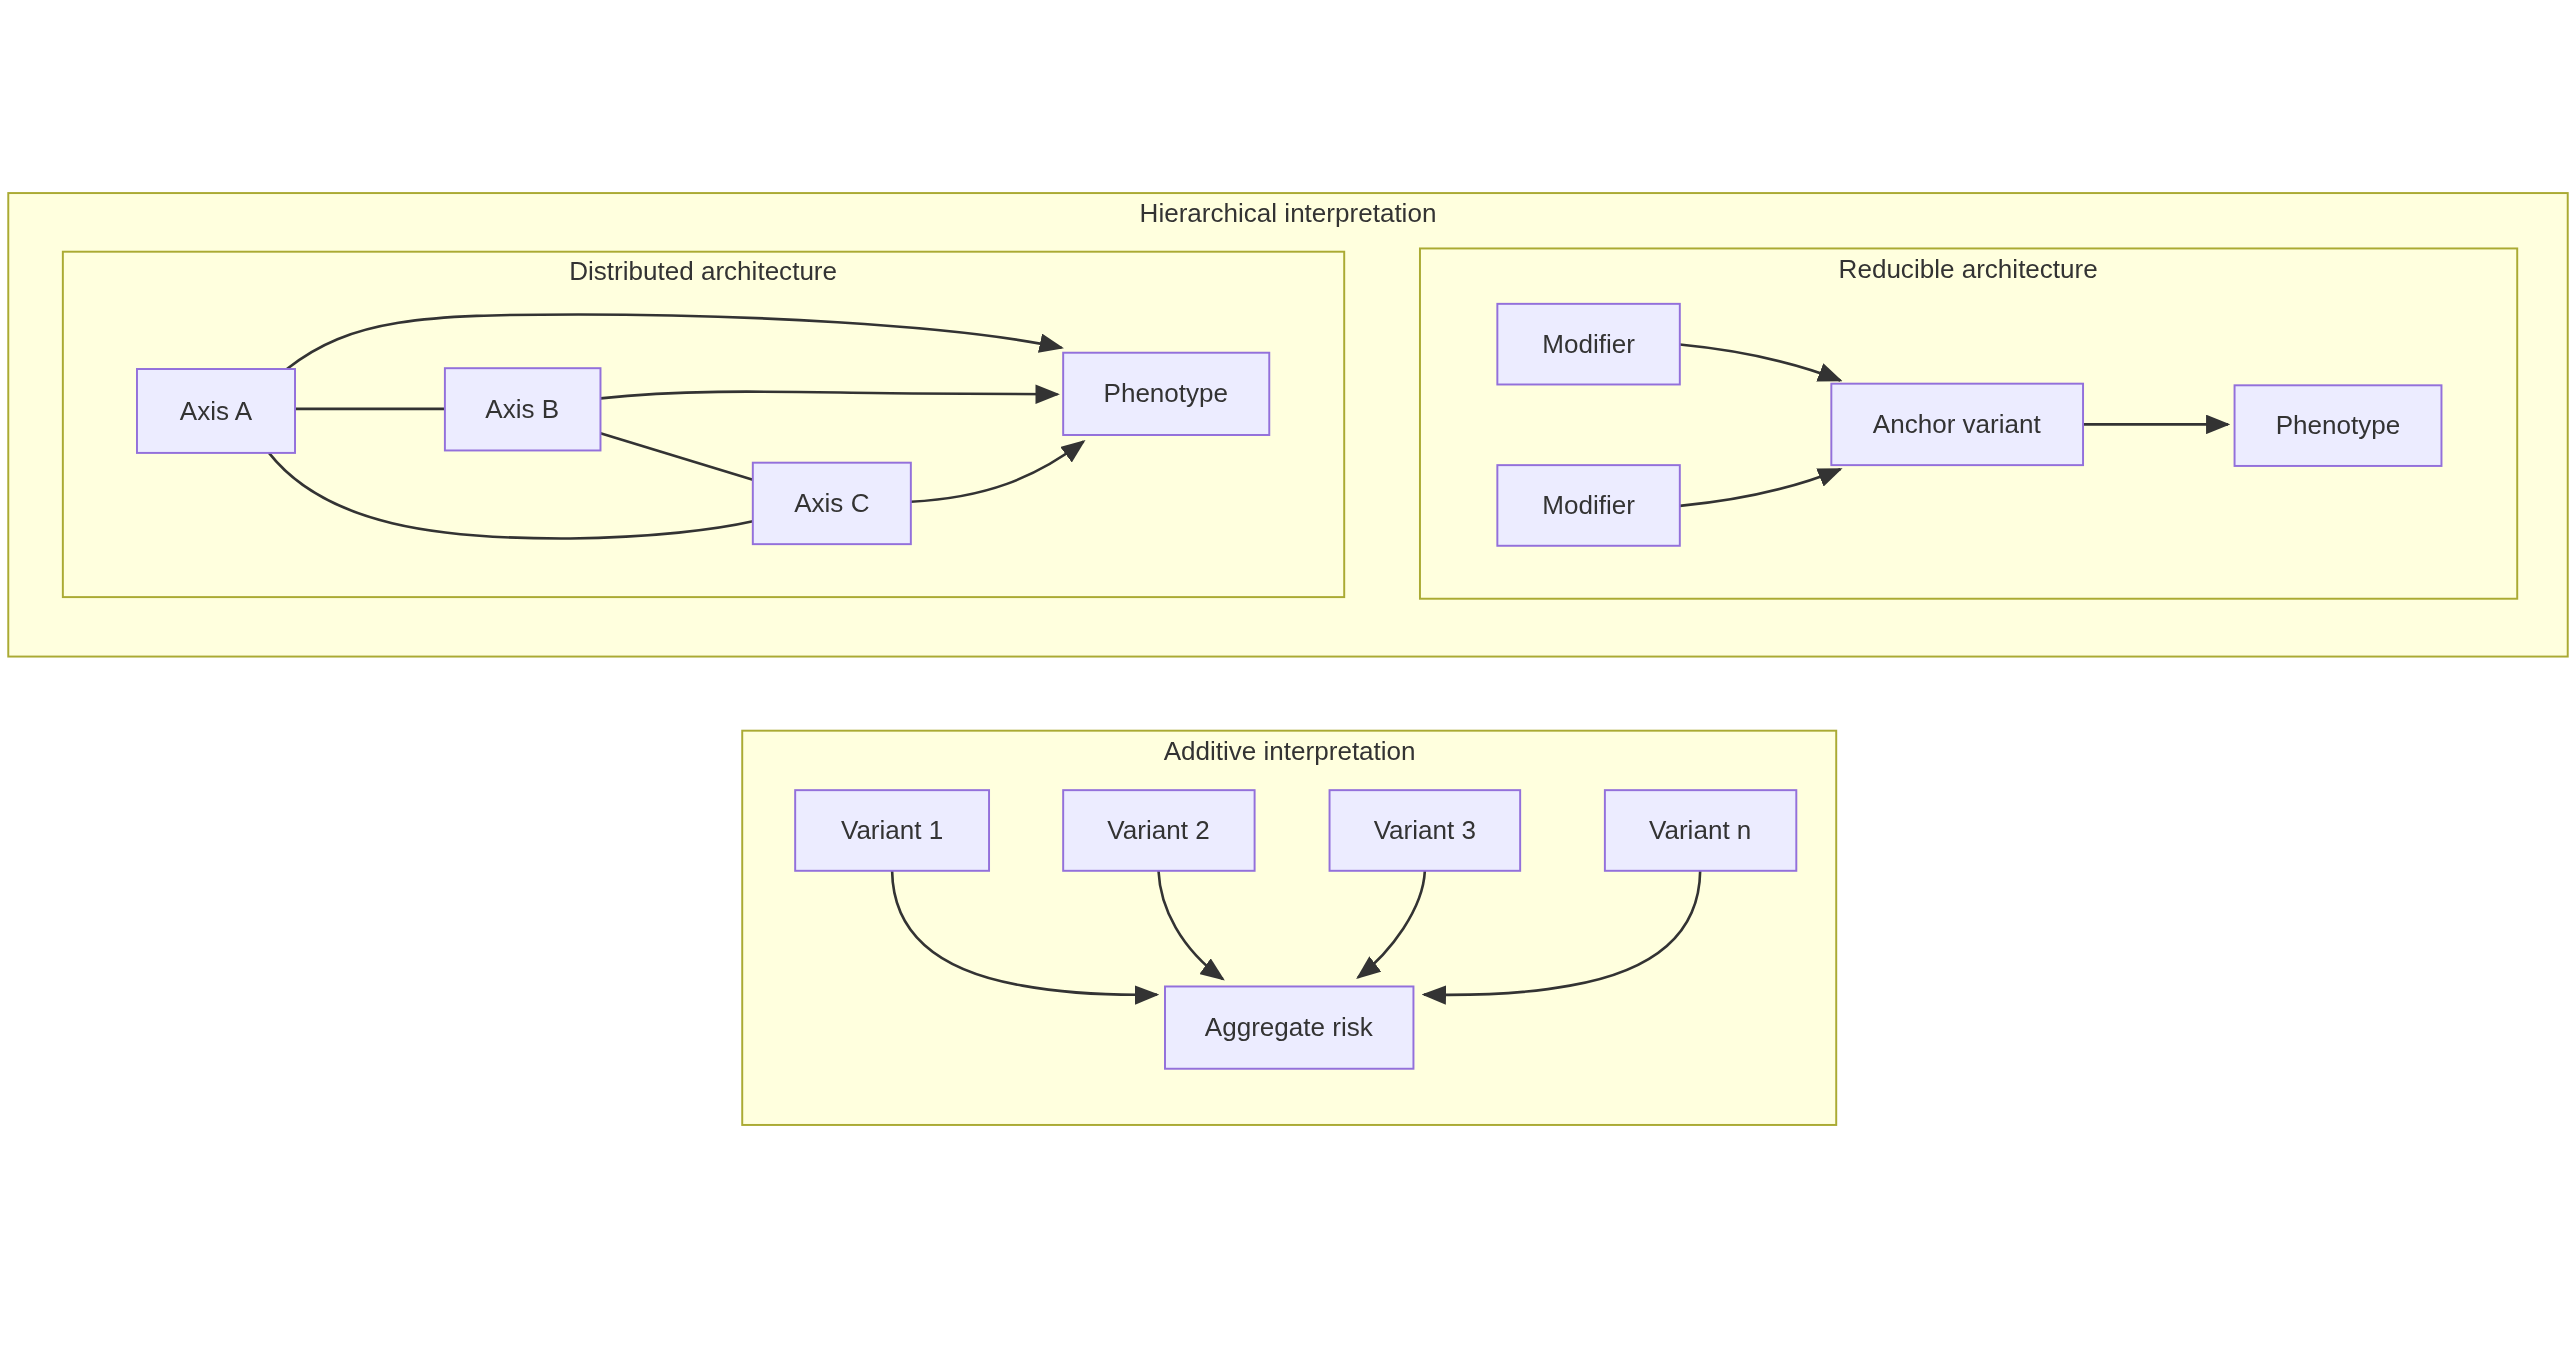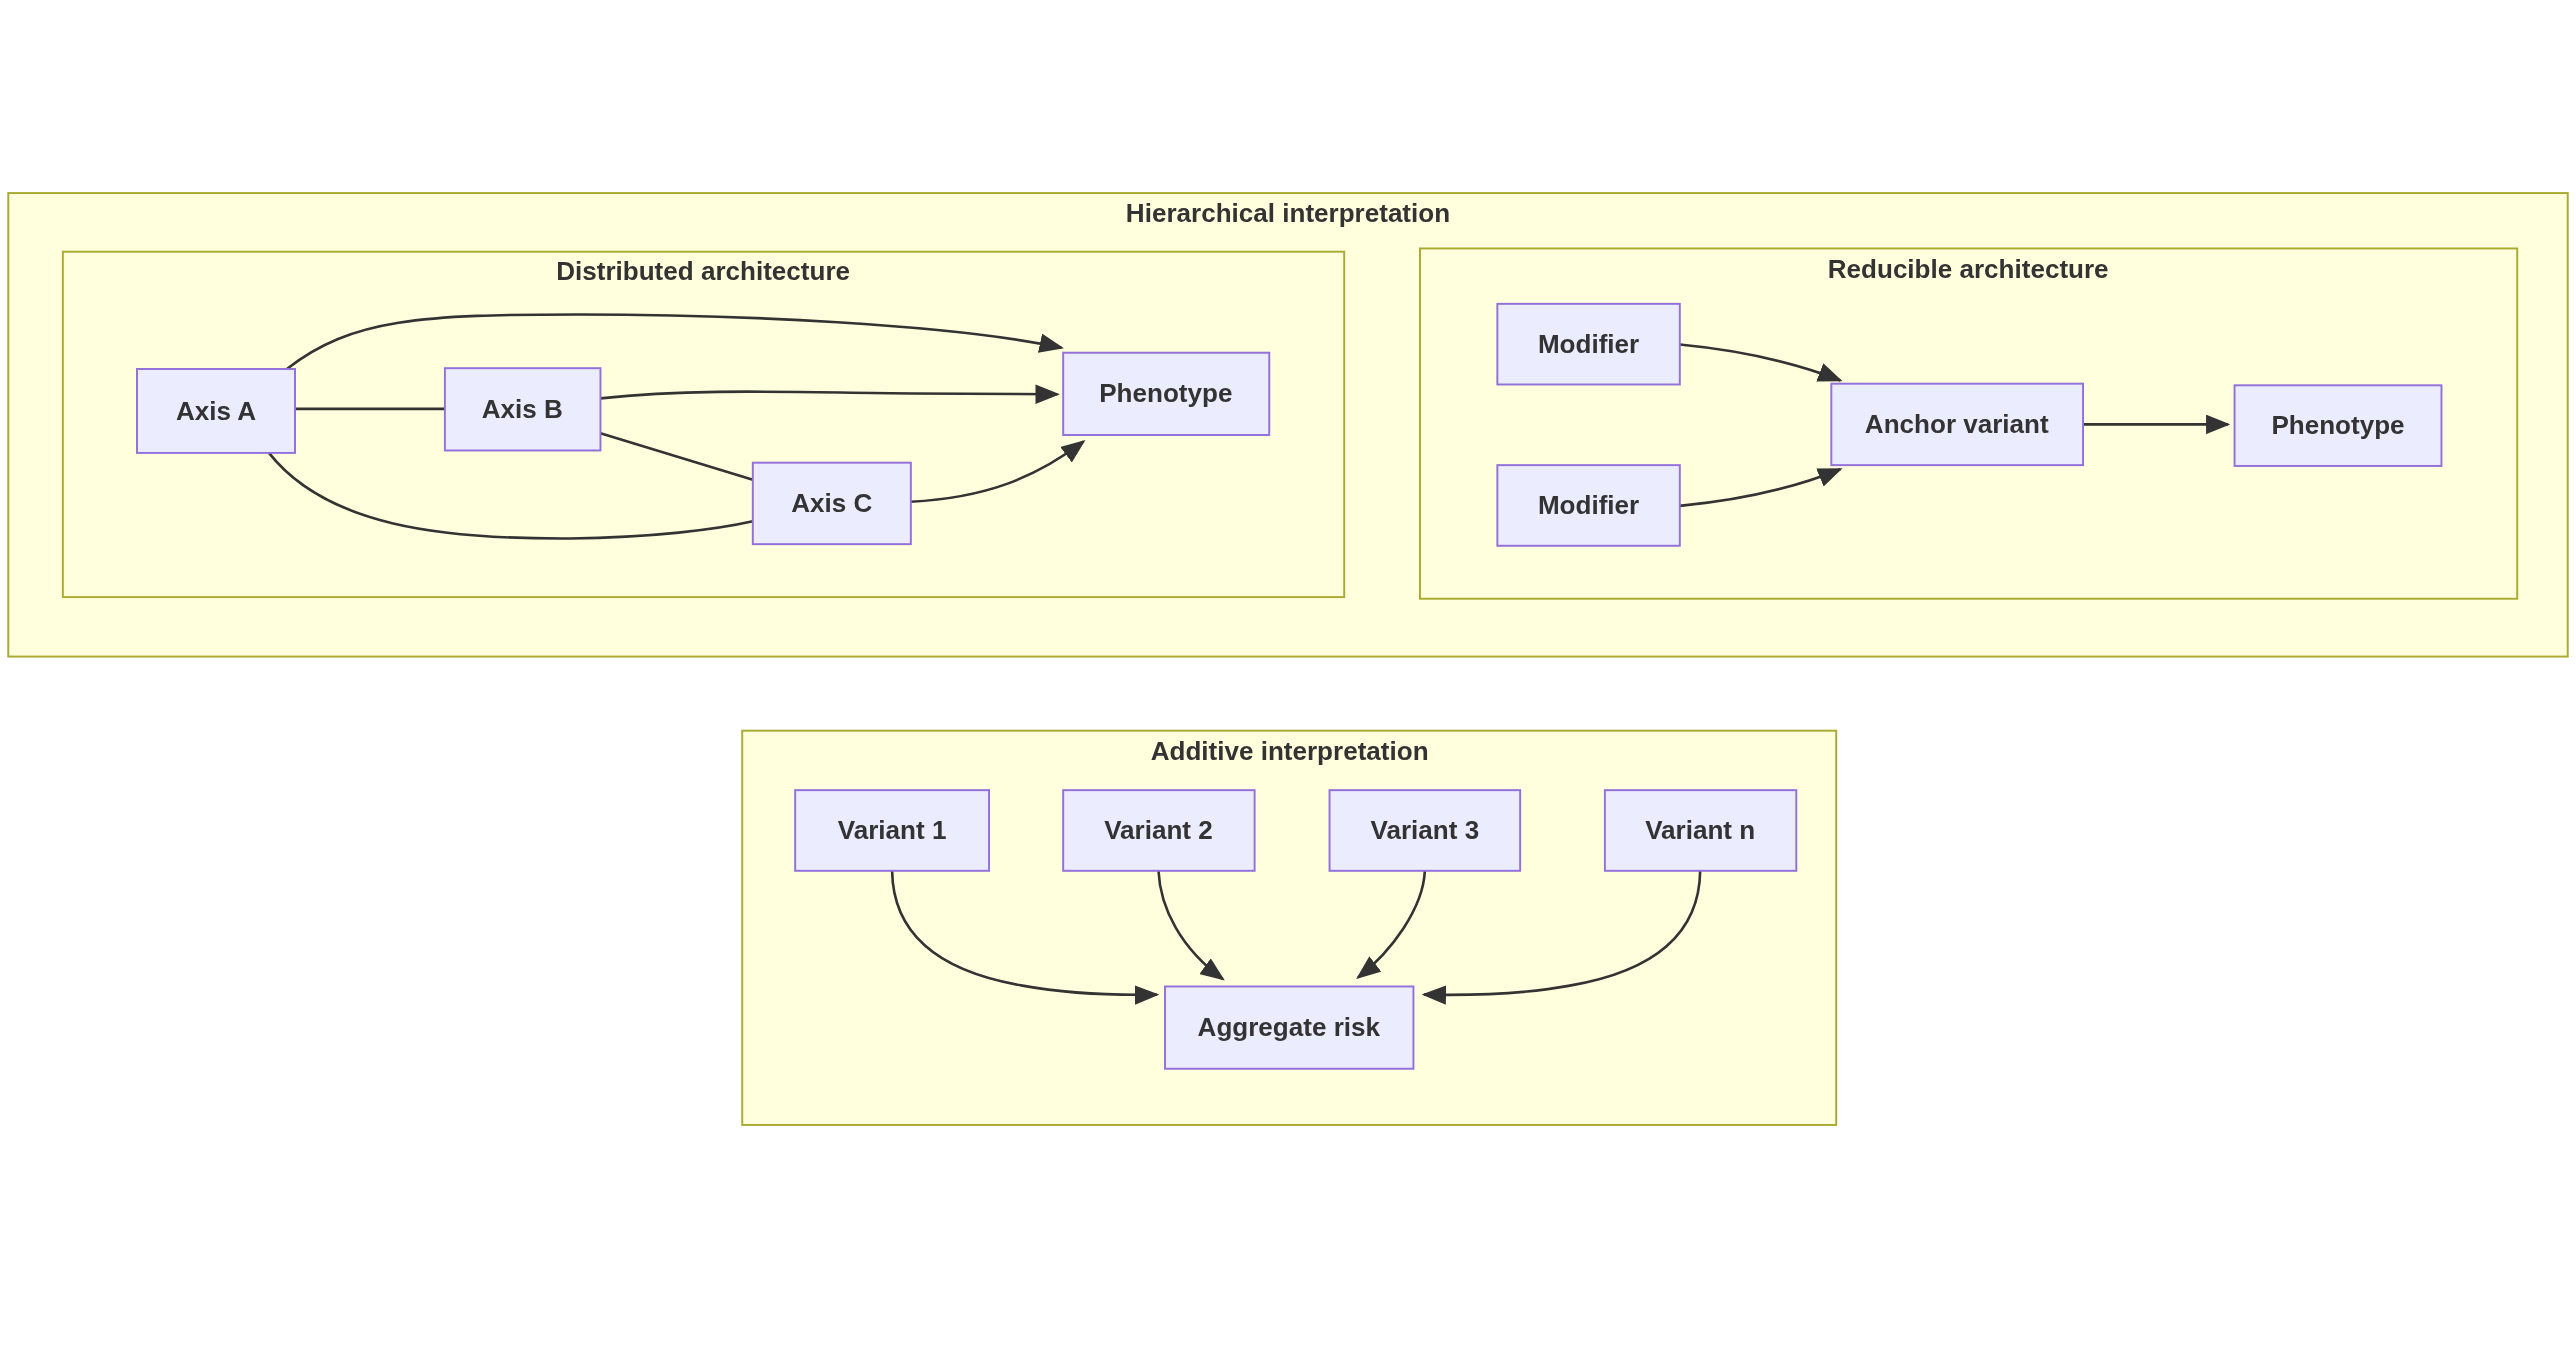--- a/index.html
+++ b/index.html
@@ -2,21 +2,21 @@
 <html style="font-size:13px"><head>
 <meta charset="utf-8">
 <style>
   html, body {
     margin: 0;
     padding: 0;
     width: 2576px;
     height: 1362px;
     background: #ffffff;
   }
-  .stage { position: relative; width: 2350px; height: 1362px; font-weight: bold; }
+  .stage { position: relative; width: 2350px; height: 1362px; }
   svg { display: block; width: 2576px; height: 1362px; }
   .cluster {
     fill: #ffffde;
     stroke: #aaaa33;
     stroke-width: 2.4;
   }
   .node {
     fill: #ececff;
     stroke: #9370db;
     stroke-width: 2.4;

